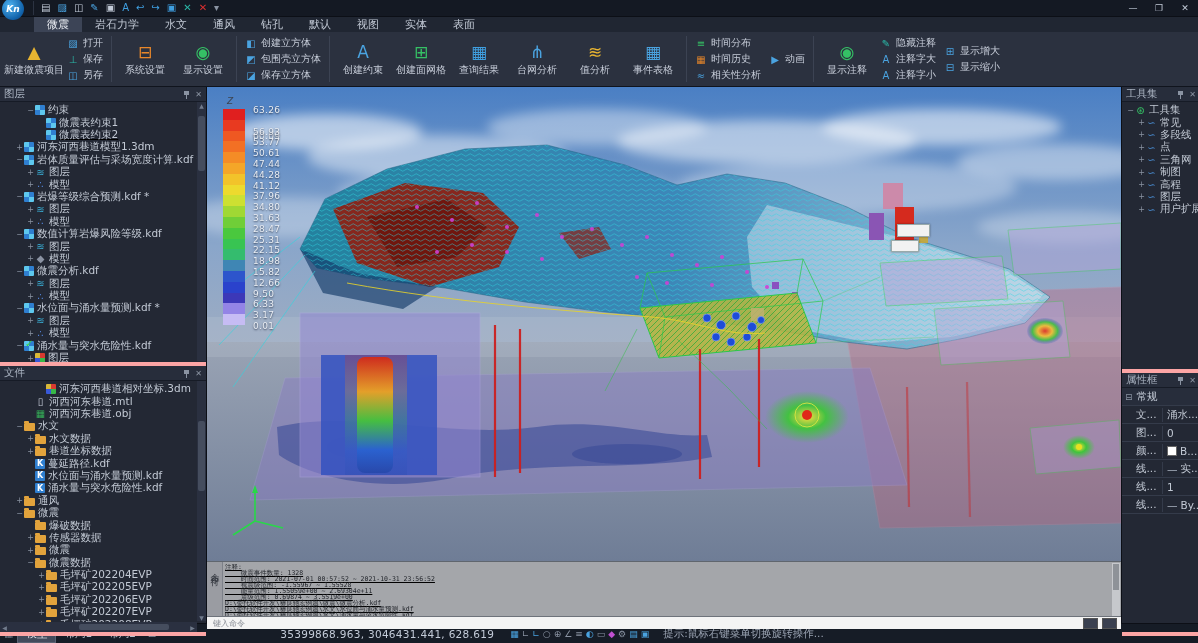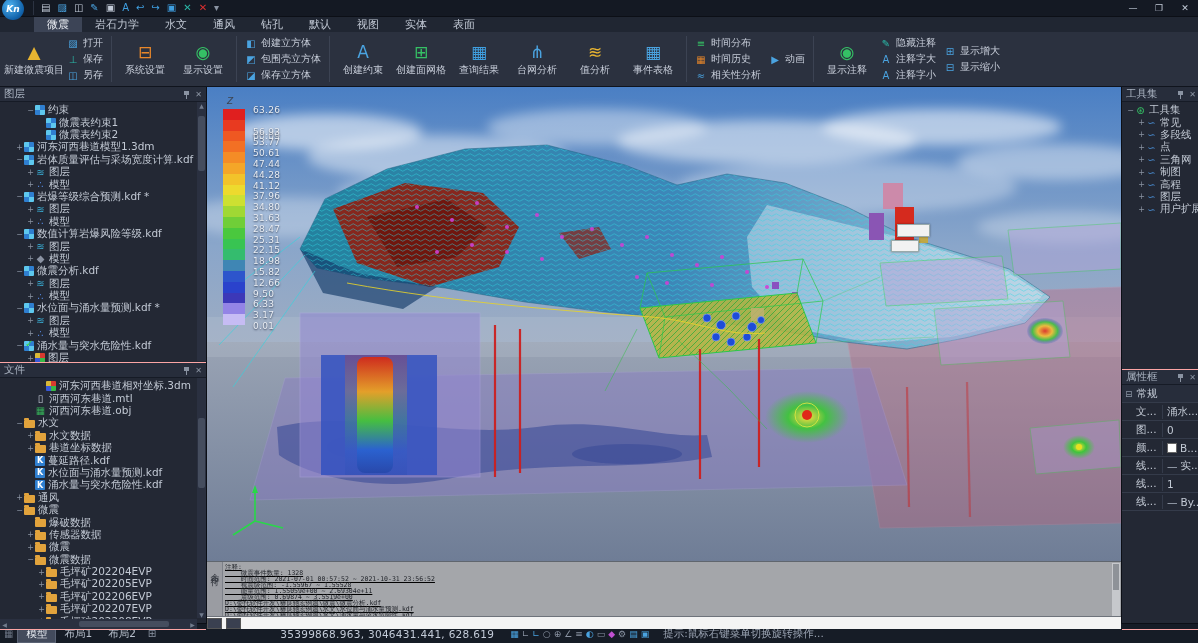--- a/index.html
+++ b/index.html
@@ -27,21 +27,21 @@
   .rlg .rlbl{font-size:10px;color:#c6ccd8;white-space:nowrap;margin-top:1px;}
   .rstack{display:flex;flex-direction:column;justify-content:center;gap:1px;}
   .rsm{display:flex;align-items:center;height:15px;gap:4px;padding:0 2px;}
   .rsm .gi{font-size:10px;width:12px;text-align:center;}
   .rsm .rlbl{font-size:10px;color:#c6ccd8;white-space:nowrap;}
   
   #main{flex:1;display:flex;min-height:0;}
   #lsb{width:206px;flex:none;background:#232834;border-right:1px solid #0c0f16;display:flex;flex-direction:column;}
   #rsb{width:78px;flex:none;background:#232834;border-left:1px solid #0c0f16;display:flex;flex-direction:column;}
   #center{width:914px;flex:none;display:flex;flex-direction:column;}
-  .panel{position:relative;overflow:hidden;border-bottom:1px solid #fca5a5;flex:none;}
+  .panel{position:relative;overflow:hidden;border-bottom:4px solid #fca5a5;flex:none;}
   .phead{height:14px;background:#272d3b;display:flex;align-items:center;padding:0 4px;border-bottom:1px solid #161b26;}
   .ptitle{font-size:10.5px;color:#aab3c1;}
   .pbtns{margin-left:auto;display:flex;align-items:center;gap:5px;}
   .pclose{font-size:8px;color:#8a93a2;}
   .pin{display:inline-block;width:7px;height:9px;position:relative;}
   .pin::before{content:"";position:absolute;left:1px;top:1px;width:5px;height:4px;background:#8a93a2;}
   .pin::after{content:"";position:absolute;left:3px;top:5px;width:1px;height:4px;background:#8a93a2;}
   .tree{overflow:hidden;height:calc(100% - 14px);padding-top:2px;}
   .trow{height:12.4px;display:flex;align-items:center;white-space:nowrap;}
   .tw{width:9px;font-size:8px;color:#8a93a2;text-align:center;flex:none;}
@@ -289,21 +289,21 @@
             <div class="trow" style="padding-left: 26px;">
               <span class="tw">−</span>
               <span class="ti ti-grid"></span>
               <span class="tlabel">约束</span>
             </div>
             <div class="trow" style="padding-left: 37px;">
               <span class="tw"></span>
               <span class="ti ti-grid"></span>
               <span class="tlabel">微震表约束1</span>
             </div>
-            <div class="trow" style="padding-left: 37px;">
+            <div class="trow" style="padding-left: 37px; text-decoration: underline;">
               <span class="tw"></span>
               <span class="ti ti-grid"></span>
               <span class="tlabel">微震表约束2</span>
             </div>
             <div class="trow" style="padding-left: 15px;">
               <span class="tw">+</span>
               <span class="ti ti-grid"></span>
               <span class="tlabel">河东河西巷道模型1.3dm</span>
             </div>
             <div class="trow" style="padding-left: 15px;">
@@ -751,20 +751,21 @@
             <div class="cline">    能量范围: 1.55059e+00 ~ 2.69304e+11</div>
             <div class="cline">    震级范围: 0.69874 ~ 3.5519e+00</div>
             <div class="cline">D:\委托软件开发\彝良驰宏例题\微震\微震分析.kdf</div>
             <div class="cline">D:\委托软件开发\彝良驰宏例题\水文\水位面与涌水量预测.kdf</div>
             <div class="cline">D:\委托软件开发\彝良驰宏例题\水文\涌水量与突水危险性.kdf</div>
           </div>
         <div id="cscroll">
             <span class="cthumb"></span>
           </div>
         <div id="cinput">
+          <span id="cprompt">键入命令</span>
           <span class="cibtn"></span>
           <span class="cibtn"></span>
         </div>
       </div>
     </div>
 
     <div id="rsb">
       <div class="panel" style="height:282px">
         <div class="phead">
           <span class="ptitle">工具集</span>

